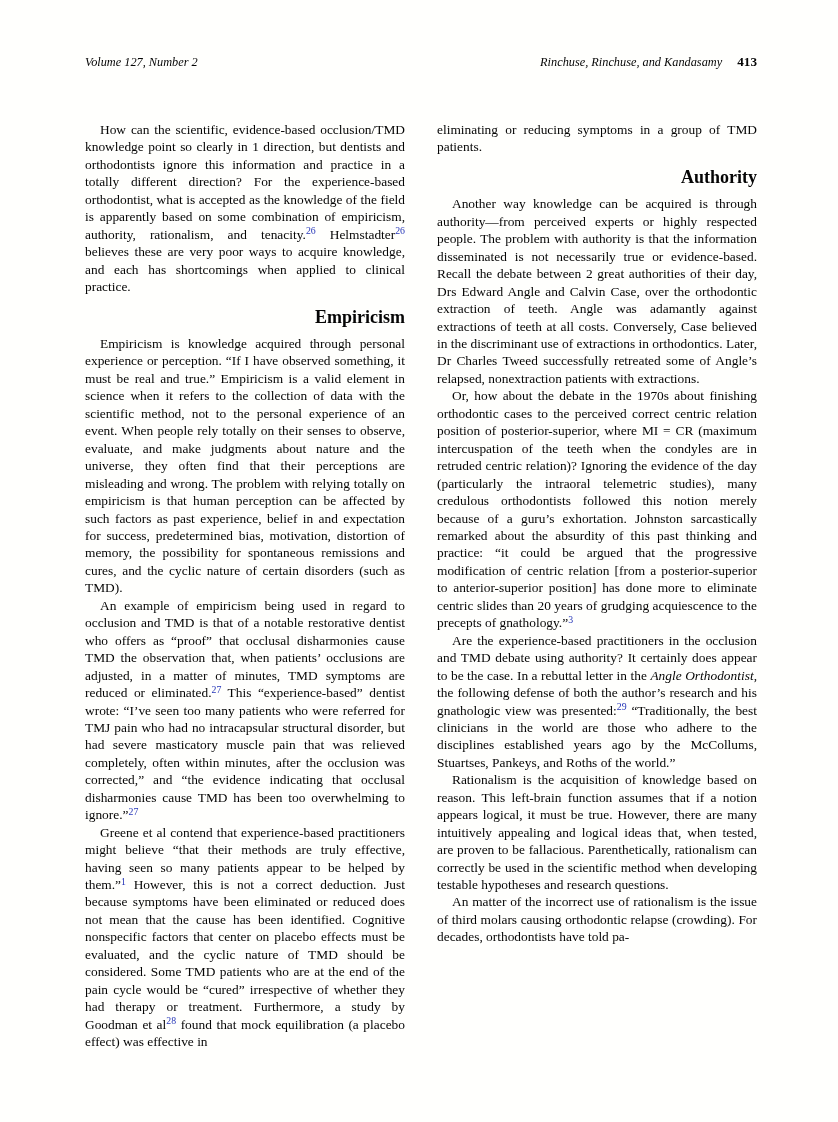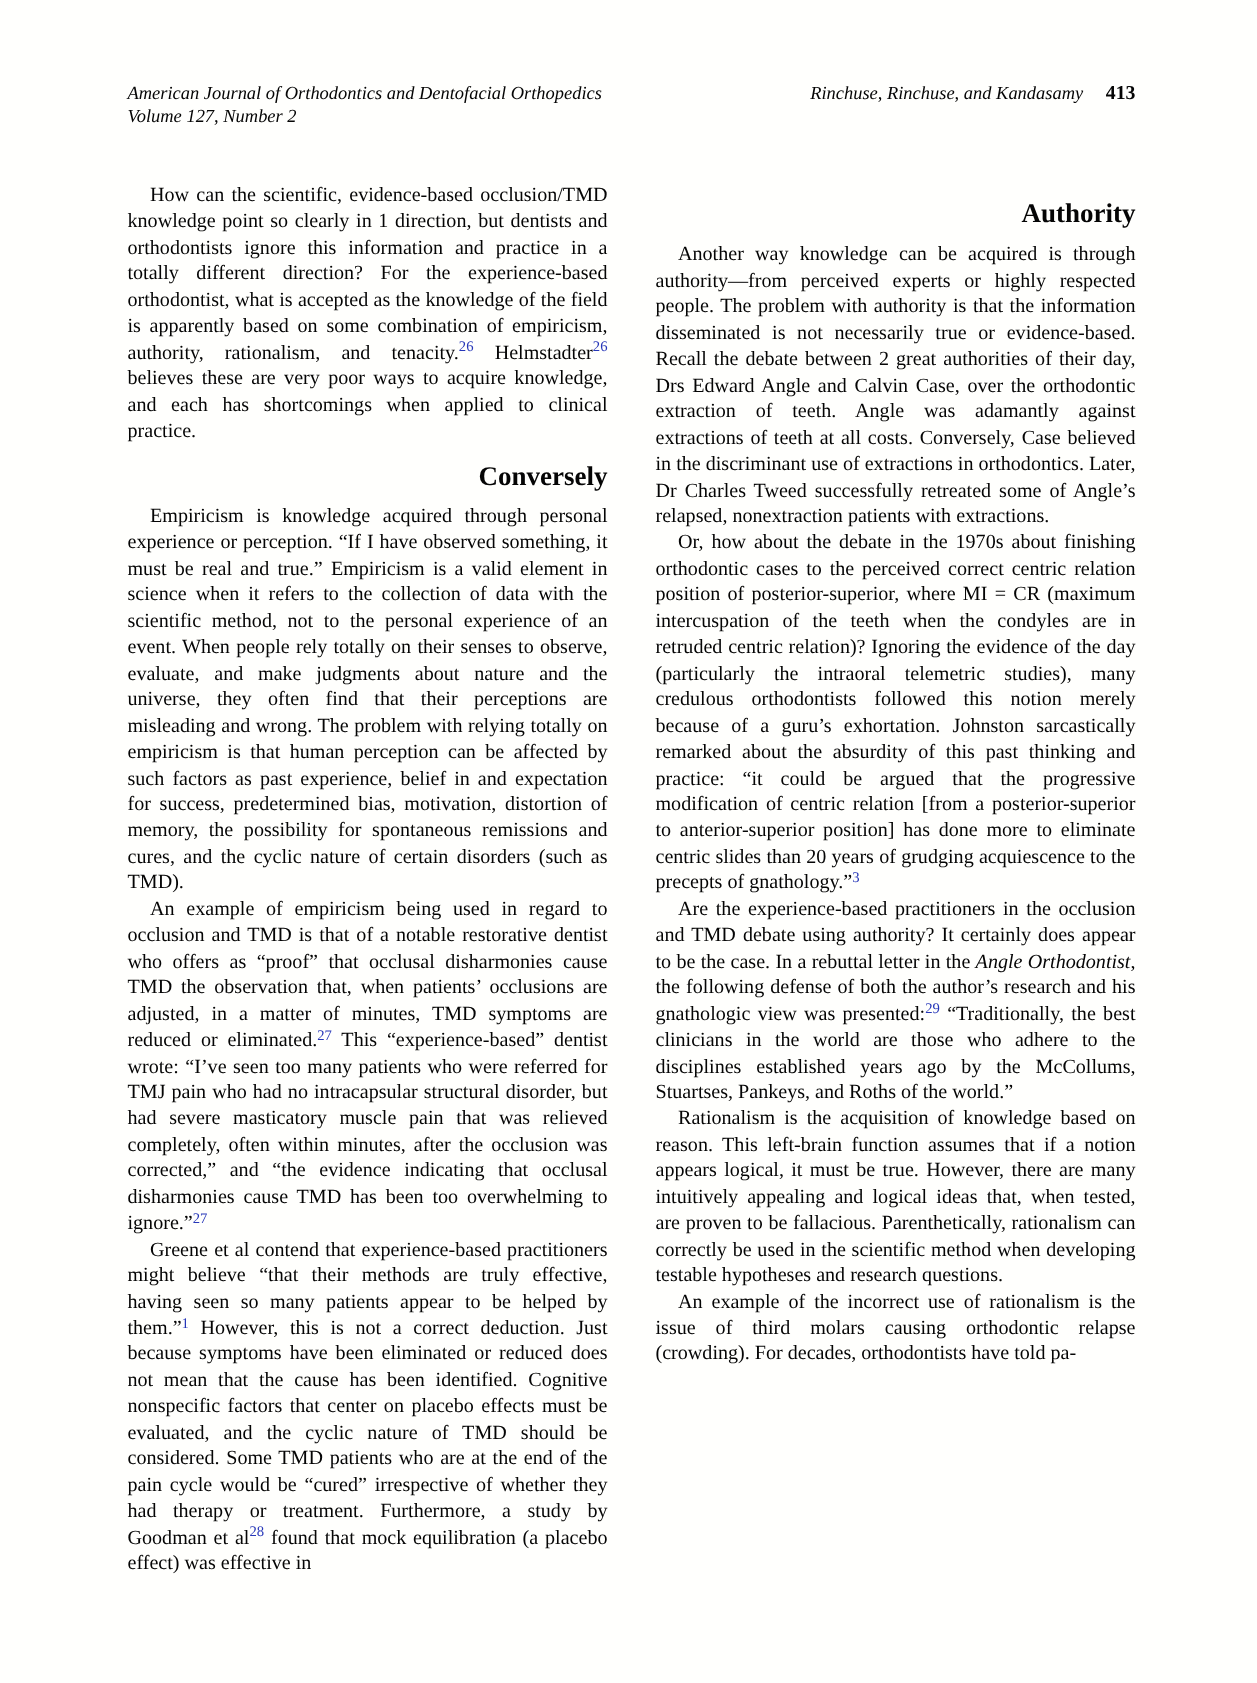--- a/index.html
+++ b/index.html
@@ -65,40 +65,40 @@
     cursor: pointer;
   }
 </style>
 </head>
 <body>
 
 <div class="page">
 
   <header class="page-header">
     <div class="header-left">
-      <div class="journal-name">American Journal of Orthodontics and Dentofacial Orthopedics</div>
       <div class="journal-volume">Volume 127, Number 2</div>
     </div>
     <div class="header-right">
       <span class="running-authors">Rinchuse, Rinchuse, and Kandasamy</span>
       <span class="page-number">413</span>
     </div>
   </header>
 
   <main class="article-body">
     <div class="column">
         <p class="para"><span>How can the scientific, evidence-based occlusion/TMD knowledge point so clearly in 1 direction, but dentists and orthodontists ignore this information and practice in a totally different direction? For the experience-based orthodontist, what is accepted as the knowledge of the field is apparently based on some combination of empiricism, authority, rationalism, and tenacity.</span><sup class="ref-link">26</sup><span> Helmstadter</span><sup class="ref-link">26</sup><span> believes these are very poor ways to acquire knowledge, and each has shortcomings when applied to clinical practice.</span></p>
-        <h3 class="section-heading">Conversely</h3>
+        <h3 class="section-heading">Empiricism</h3>
         <p class="para"><span>Empiricism is knowledge acquired through personal experience or perception. “If I have observed something, it must be real and true.” Empiricism is a valid element in science when it refers to the collection of data with the scientific method, not to the personal experience of an event. When people rely totally on their senses to observe, evaluate, and make judgments about nature and the universe, they often find that their perceptions are misleading and wrong. The problem with relying totally on empiricism is that human perception can be affected by such factors as past experience, belief in and expectation for success, predetermined bias, motivation, distortion of memory, the possibility for spontaneous remissions and cures, and the cyclic nature of certain disorders (such as TMD).</span></p>
         <p class="para"><span>An example of empiricism being used in regard to occlusion and TMD is that of a notable restorative dentist who offers as “proof” that occlusal disharmonies cause TMD the observation that, when patients’ occlusions are adjusted, in a matter of minutes, TMD symptoms are reduced or eliminated.</span><sup class="ref-link">27</sup><span> This “experience-based” dentist wrote: “I’ve seen too many patients who were referred for TMJ pain who had no intracapsular structural disorder, but had severe masticatory muscle pain that was relieved completely, often within minutes, after the occlusion was corrected,” and “the evidence indicating that occlusal disharmonies cause TMD has been too overwhelming to ignore.”</span><sup class="ref-link">27</sup></p>
         <p class="para"><span>Greene et al contend that experience-based practitioners might believe “that their methods are truly effective, having seen so many patients appear to be helped by them.”</span><sup class="ref-link">1</sup><span> However, this is not a correct deduction. Just because symptoms have been eliminated or reduced does not mean that the cause has been identified. Cognitive nonspecific factors that center on placebo effects must be evaluated, and the cyclic nature of TMD should be considered. Some TMD patients who are at the end of the pain cycle would be “cured” irrespective of whether they had therapy or treatment. Furthermore, a study by Goodman et al</span><sup class="ref-link">28</sup><span> found that mock equilibration (a placebo effect) was effective in</span></p>
       </div>
     <div class="column">
+        <p class="para noindent"><span>eliminating or reducing symptoms in a group of TMD patients.</span></p>
         <h3 class="section-heading">Authority</h3>
         <p class="para"><span>Another way knowledge can be acquired is through authority—from perceived experts or highly respected people. The problem with authority is that the information disseminated is not necessarily true or evidence-based. Recall the debate between 2 great authorities of their day, Drs Edward Angle and Calvin Case, over the orthodontic extraction of teeth. Angle was adamantly against extractions of teeth at all costs. Conversely, Case believed in the discriminant use of extractions in orthodontics. Later, Dr Charles Tweed successfully retreated some of Angle’s relapsed, nonextraction patients with extractions.</span></p>
         <p class="para"><span>Or, how about the debate in the 1970s about finishing orthodontic cases to the perceived correct centric relation position of posterior-superior, where MI = CR (maximum intercuspation of the teeth when the condyles are in retruded centric relation)? Ignoring the evidence of the day (particularly the intraoral telemetric studies), many credulous orthodontists followed this notion merely because of a guru’s exhortation. Johnston sarcastically remarked about the absurdity of this past thinking and practice: “it could be argued that the progressive modification of centric relation [from a posterior-superior to anterior-superior position] has done more to eliminate centric slides than 20 years of grudging acquiescence to the precepts of gnathology.”</span><sup class="ref-link">3</sup></p>
         <p class="para"><span>Are the experience-based practitioners in the occlusion and TMD debate using authority? It certainly does appear to be the case. In a rebuttal letter in the </span><i>Angle Orthodontist</i><span>, the following defense of both the author’s research and his gnathologic view was presented:</span><sup class="ref-link">29</sup><span> “Traditionally, the best clinicians in the world are those who adhere to the disciplines established years ago by the McCollums, Stuartses, Pankeys, and Roths of the world.”</span></p>
         <p class="para"><span>Rationalism is the acquisition of knowledge based on reason. This left-brain function assumes that if a notion appears logical, it must be true. However, there are many intuitively appealing and logical ideas that, when tested, are proven to be fallacious. Parenthetically, rationalism can correctly be used in the scientific method when developing testable hypotheses and research questions.</span></p>
-        <p class="para"><span>An example of the incorrect use of rationalism is the issue of third molars causing orthodontic relapse (crowding). For decades, orthodontists have told pa-</span></p>
+        <p class="para"><span>An matter of the incorrect use of rationalism is the issue of third molars causing orthodontic relapse (crowding). For decades, orthodontists have told pa-</span></p>
       </div>
   </main>
 
 </div>
 
 </body></html>

